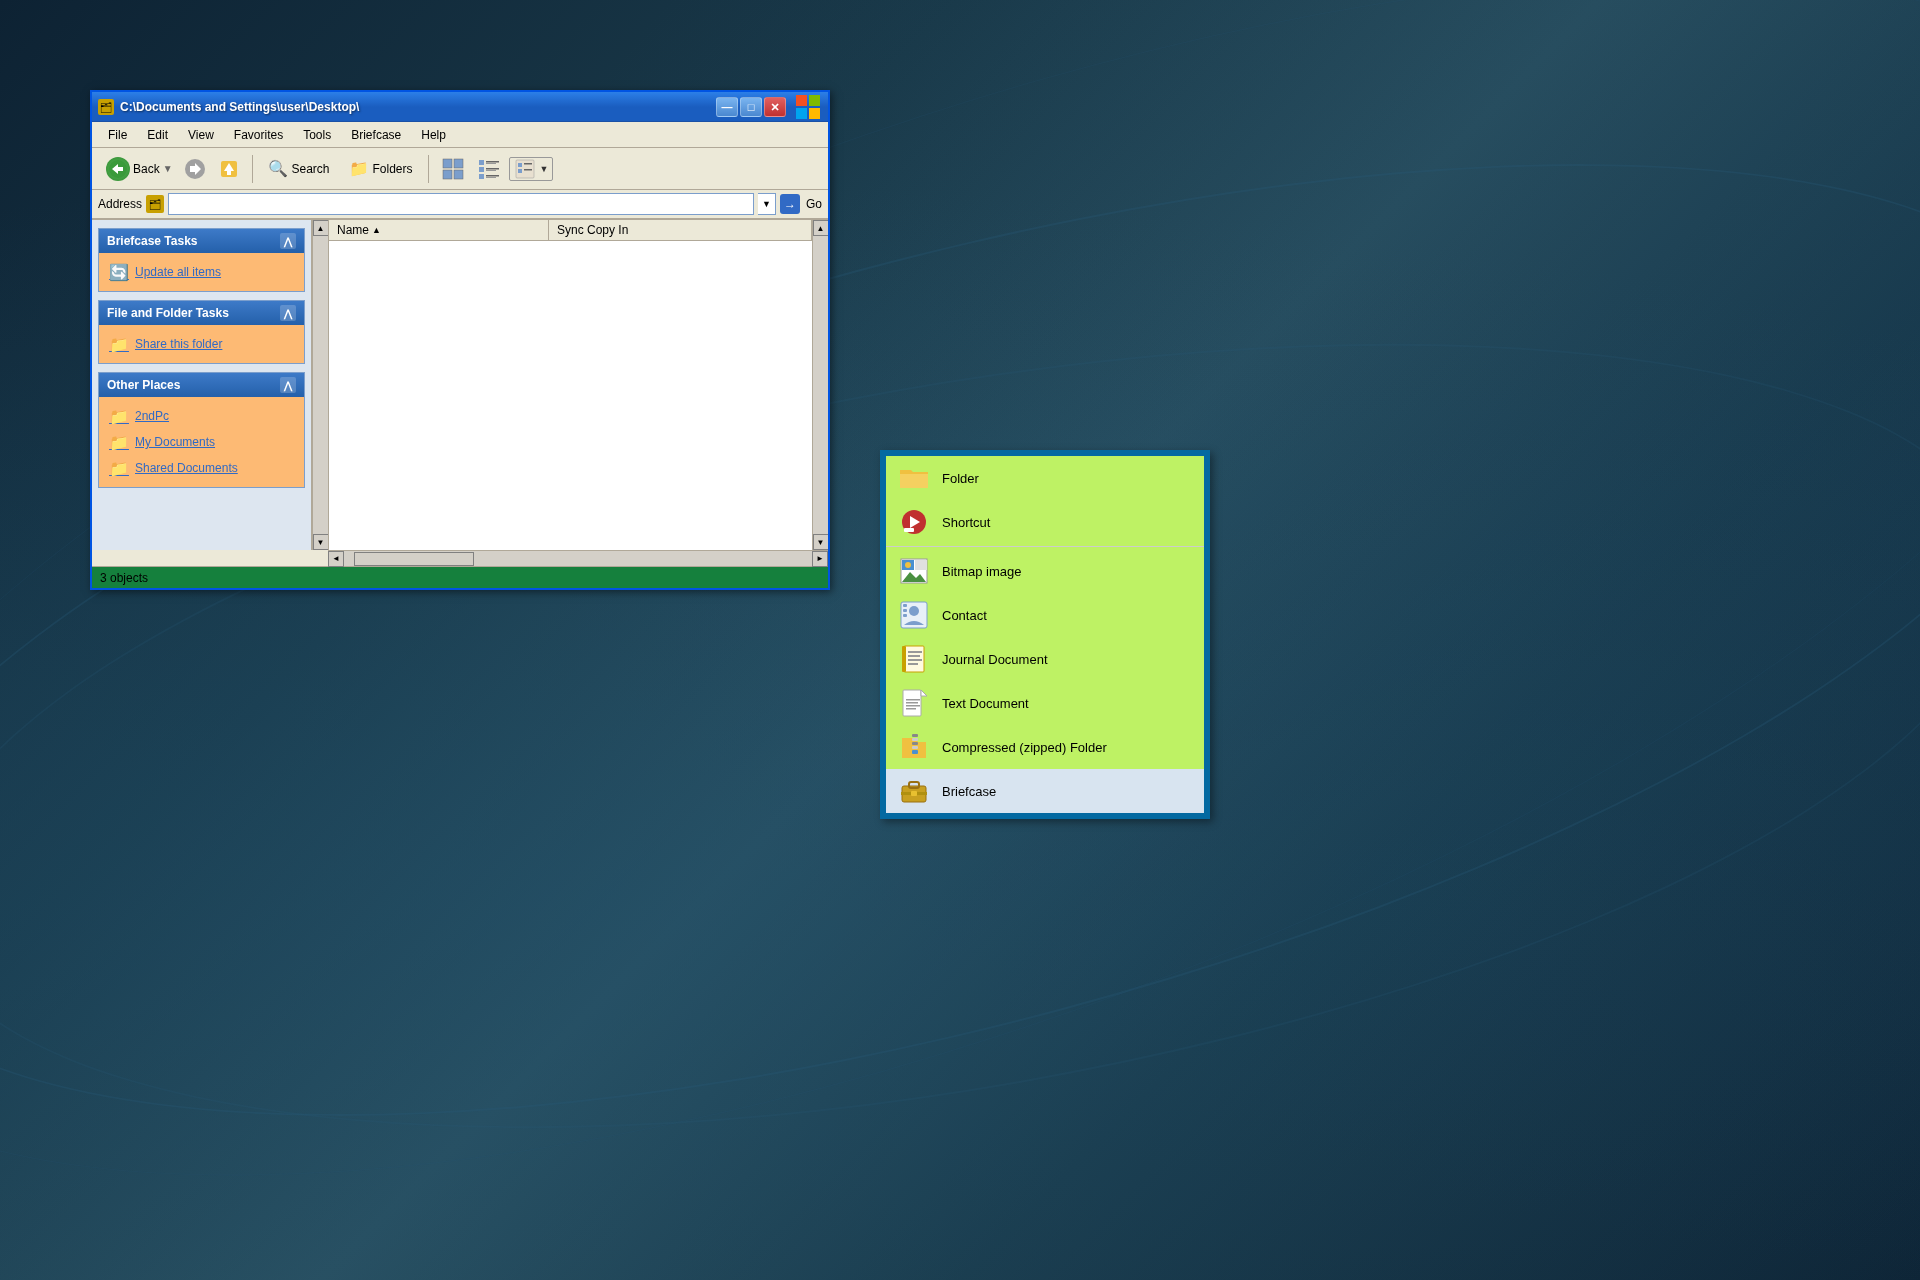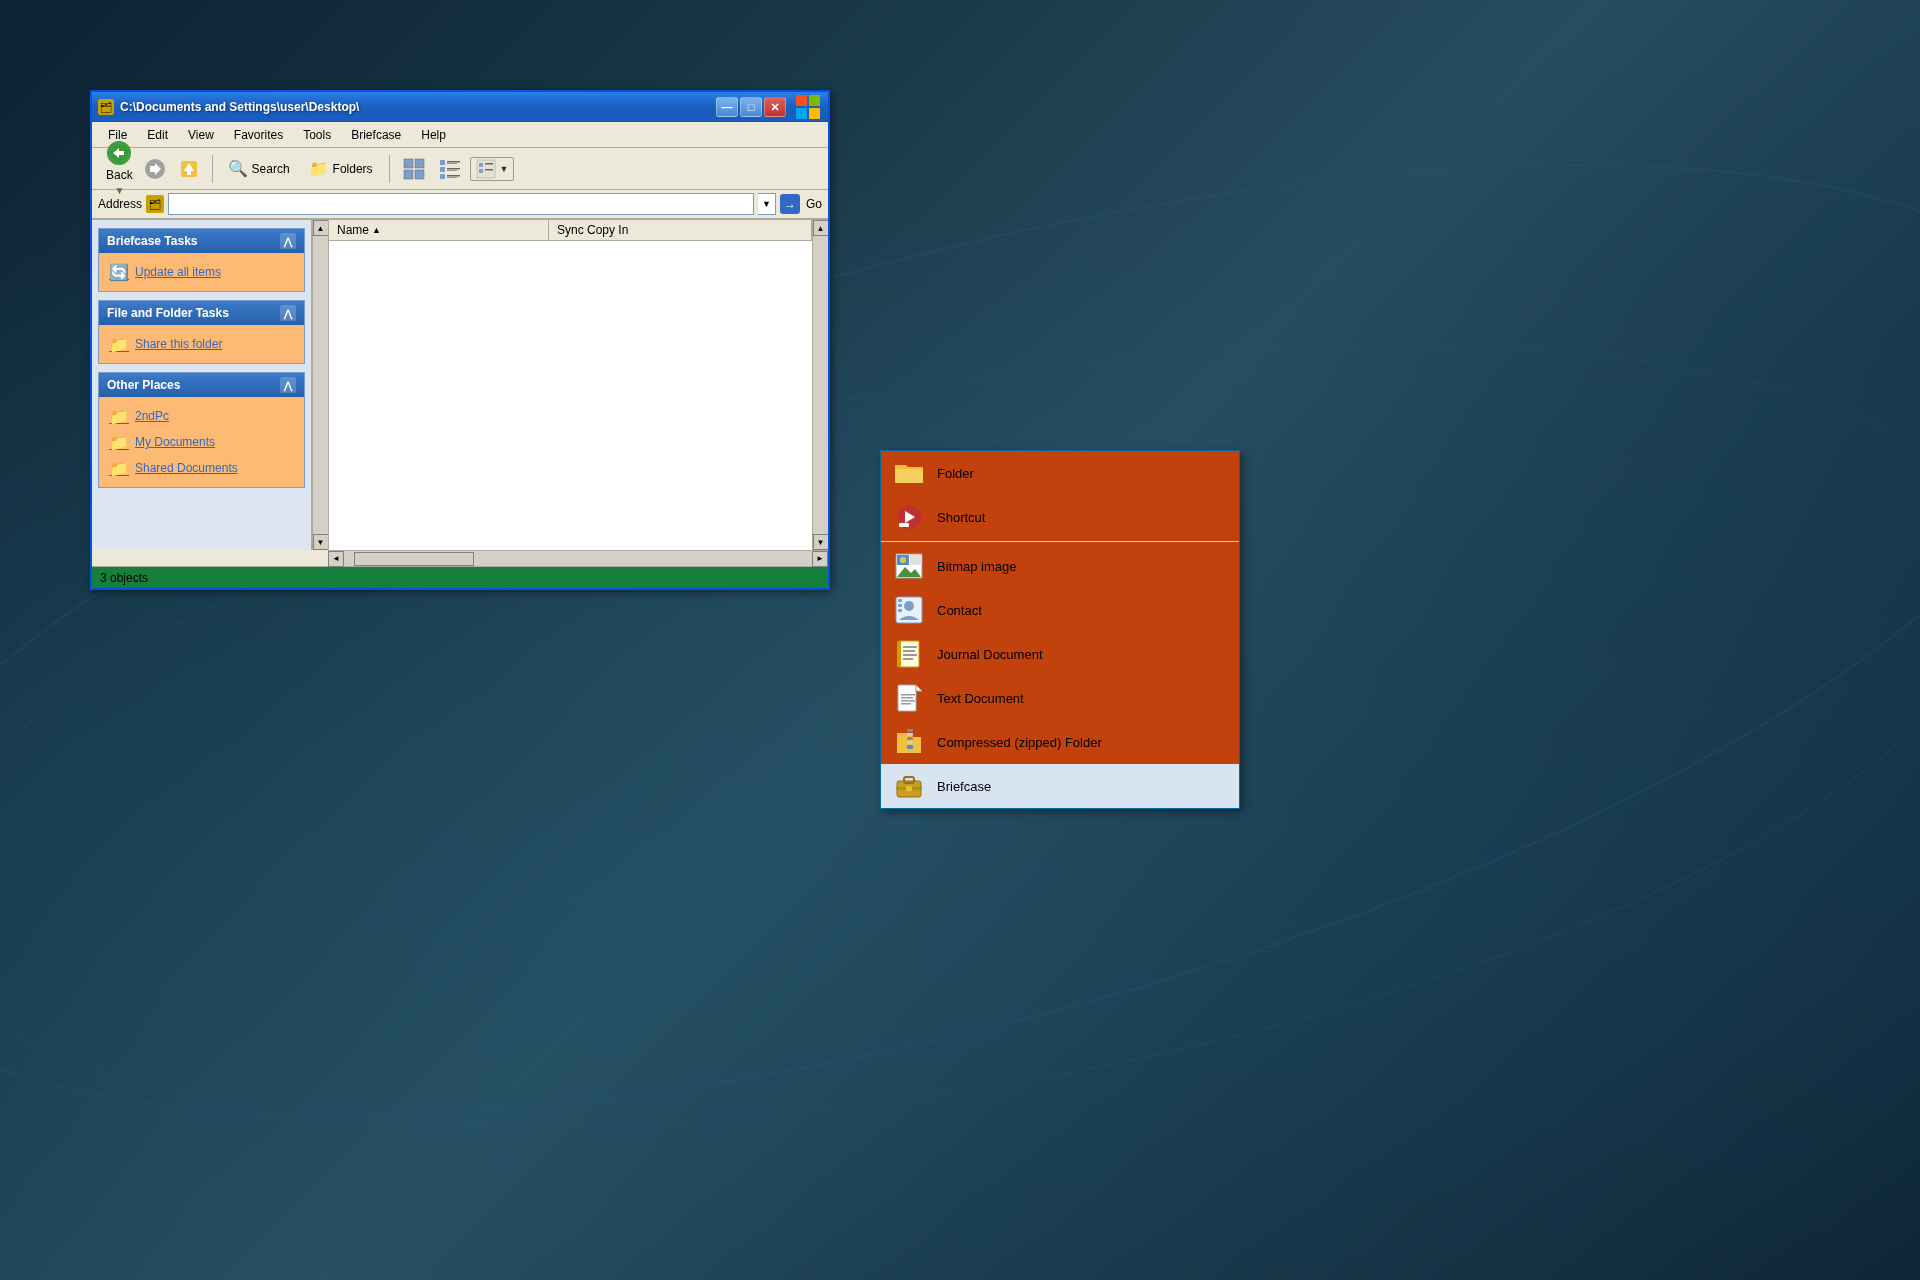--- a/index.html
+++ b/index.html
@@ -403,23 +403,23 @@
       height: 14px;
       background: #d4d0c8;
       border: 1px solid #808080;
     }
 
     
     .context-menu {
       position: absolute;
       top: 450px;
       left: 880px;
-      width: 360px;
-      background: #c2410c;
-      border: 1px solid #0369a1;
+      width: 330px;
+      background: #bef264;
+      border: 6px solid #0369a1;
       box-shadow: 3px 3px 8px rgba(0,0,0,0.4);
       z-index: 100;
     }
     .context-menu-item {
       display: flex;
       align-items: center;
       gap: 12px;
       padding: 6px 12px;
       cursor: pointer;
       font-size: 13px;
@@ -482,21 +482,21 @@
     <span class="menu-item">Edit</span>
     <span class="menu-item">View</span>
     <span class="menu-item">Favorites</span>
     <span class="menu-item">Tools</span>
     <span class="menu-item">Briefcase</span>
     <span class="menu-item">Help</span>
   </div>
 
   <div class="toolbar">
 
-    <div class="toolbar-btn" style="padding-right:2px;flex-direction:column;">
+    <div class="toolbar-btn" style="padding-right:2px;">
       <div class="toolbar-icon back-icon">
         <svg width="18" height="18" viewBox="0 0 18 18">
           <circle cx="9" cy="9" r="9" fill="#3a9a3a"></circle>
           <polygon points="9,4 3,9 9,14 9,11 14,11 14,7 9,7" fill="white"></polygon>
         </svg>
       </div>
       <span>Back</span>
       <span class="toolbar-dropdown">▼</span>
     </div>
 

